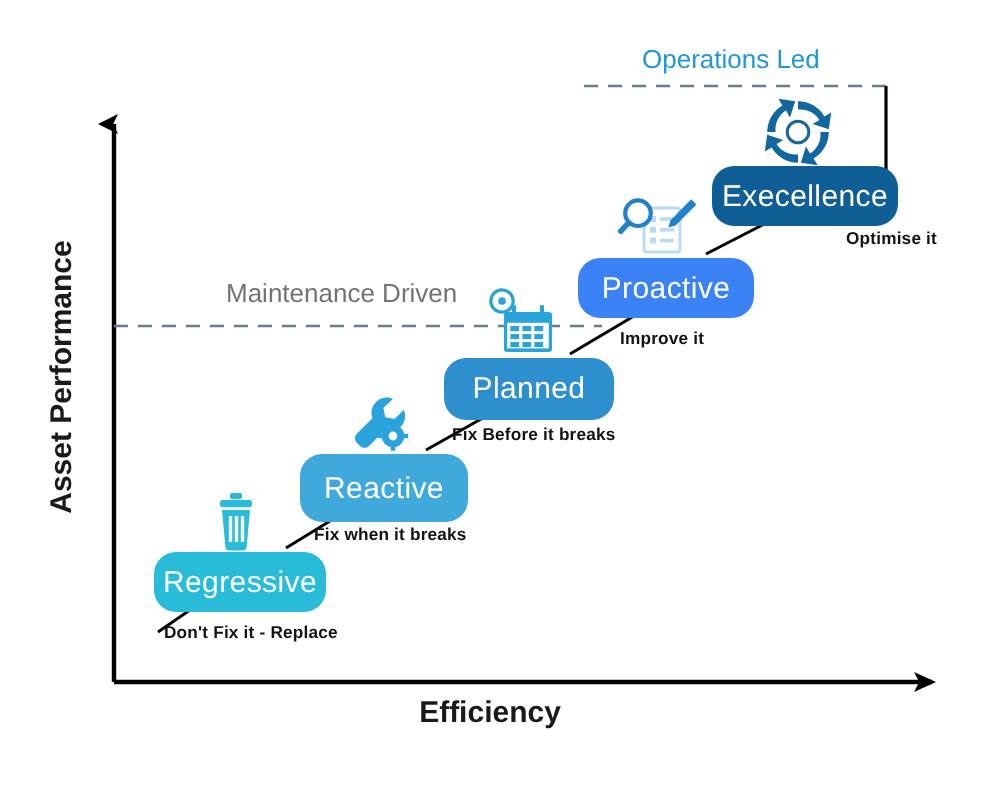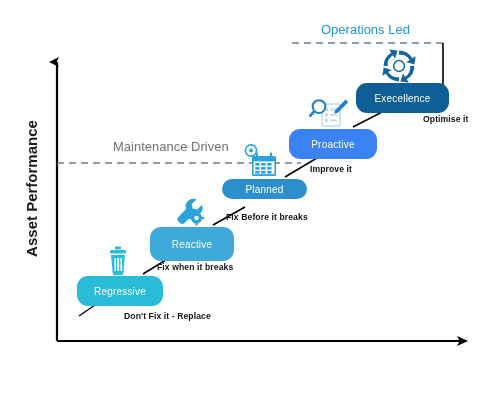--- a/index.html
+++ b/index.html
@@ -12,30 +12,30 @@
   #y-axis-label{left:-64px;top:180px;width:190px;text-align:center;
       font-size:15px;transform:rotate(-90deg);transform-origin:center center;}
   #x-axis-label{left:175px;top:348px;width:140px;text-align:center;font-size:15px;}
 
   .band-label{position:absolute;color:#2196d9;font-size:13px;white-space:nowrap;}
   #band-maintenance{left:113px;top:139px;}
   #band-operations{left:321px;top:22px;}
 
   .pill{position:absolute;border-radius:11px;color:#ffffff;
         display:flex;align-items:center;justify-content:center;
-        font-size:10px;letter-spacing:.2px;white-space:nowrap;}
+        font-size:15px;letter-spacing:.2px;white-space:nowrap;}
   #pill-regressive{left:77px;top:276px;width:86px;height:30px;background:#29bcd9;}
   #pill-reactive  {left:150px;top:227px;width:84px;height:34px;background:#3fa9dc;}
-  #pill-planned   {left:222px;top:179px;width:85px;height:20px;background:#2e8fcf;}
+  #pill-planned   {left:222px;top:179px;width:85px;height:31px;background:#2e8fcf;}
   #pill-proactive {left:289px;top:129px;width:88px;height:30px;background:#1878d0;}
   #pill-excellence{left:356px;top:83px;width:93px;height:30px;background:#0f5e96;}
 
   .caption{position:absolute;color:#131313;font-size:8.6px;font-weight:bold;
            white-space:nowrap;letter-spacing:.1px;}
-  #cap-regressive{left:82px;top:311px;margin-left:42px;}
+  #cap-regressive{left:82px;top:311px;}
   #cap-reactive  {left:157px;top:262px;}
   #cap-planned   {left:226px;top:212px;}
   #cap-proactive {left:310px;top:164px;}
   #cap-excellence{left:384px;top:114px;margin-left:39px;}
 </style>
 </head>
 <body>
 
 <div id="stage">
 
@@ -127,20 +127,21 @@
                a11 11 0 0 0 5.2 -10.7 Z"></path>
       <path d="M399 81.4 a15.4 15.4 0 0 1 -13.2 -7.6 l-3.4 2 1.2 -8.4 8.1 2.6 -3.4 2
                a11 11 0 0 0 10.7 5.2 Z"></path>
       <path d="M383.6 66 a15.4 15.4 0 0 1 7.6 -13.2 l-2 -3.4 8.4 1.2 -2.6 8.1 -2 -3.4
                a11 11 0 0 0 -5.2 10.7 Z"></path>
       <circle cx="399" cy="66" r="5.4" fill="none" stroke="#12679f" stroke-width="1.5"></circle>
     </g>
   </svg>
 
   <div class="axis-label" id="y-axis-label">Asset Performance</div>
+  <div class="axis-label" id="x-axis-label">Efficiency</div>
 
   <div class="band-label" id="band-maintenance" style="color: #737373;">Maintenance Driven</div>
   <div class="band-label" id="band-operations" style="color: rgb(33, 150, 217);">Operations Led</div>
 
   <div class="pill" id="pill-regressive" style="background: rgb(41, 188, 217);">Regressive</div>
   <div class="pill" id="pill-reactive" style="background: rgb(63, 169, 220);">Reactive</div>
   <div class="pill" id="pill-planned" style="background: rgb(46, 143, 207);">Planned</div>
   <div class="pill" id="pill-proactive" style="background: #3b82f6;">Proactive</div>
   <div class="pill" id="pill-excellence" style="background: rgb(15, 94, 150);">Execellence</div>
 

